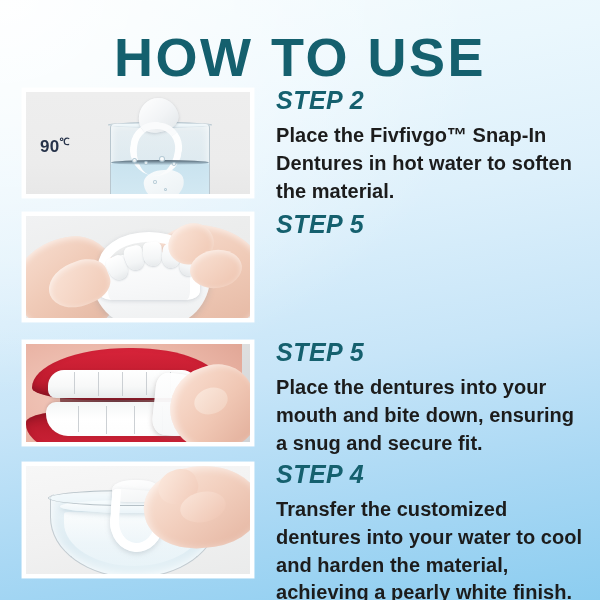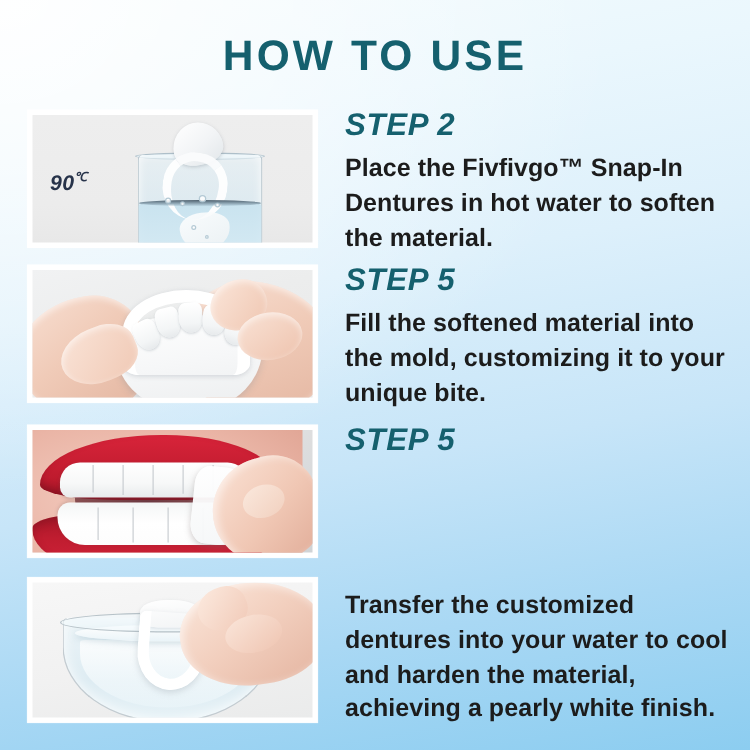--- a/index.html
+++ b/index.html
@@ -16,42 +16,41 @@
     background:
       radial-gradient(ellipse 150% 120% at 0% 0%, rgba(255,255,255,0.95) 0%, rgba(255,255,255,0.0) 55%),
       linear-gradient(170deg, #f3fbfd 0%, #eaf7fd 18%, #ddf0fb 38%, #c7e5f8 60%, #a9d8f4 80%, #8ccdf0 100%);
   }
 
   
   .title {
     position:absolute;
     left:0; right:0; top:26px;
     text-align:center;
-    font-size:34px;
+    font-size:54px;
     font-weight:bold;
     letter-spacing:2.5px;
     color:#15606e;
   }
 
   
   .row { position:absolute; left:0; width:600px; }
   .row-1 { top:88px;  height:116px; }
   .row-2 { top:212px; height:116px; }
   .row-3 { top:340px; height:112px; }
   .row-4 { top:462px; height:122px; }
 
   
   .frame {
     position:absolute;
     left:22px;
     width:232px;
     background:#ffffff;
     padding:4px;
     box-shadow:0 0 0 0.5px rgba(255,255,255,0.9);
-    font-style:italic;
   }
   .row-1 .frame { top:0;  height:110px; }
   .row-2 .frame { top:0;  height:110px; }
   .row-3 .frame { top:0;  height:106px; }
   .row-4 .frame { top:0;  height:116px; }
 
   .photo {
     position:relative;
     width:100%; height:100%;
     overflow:hidden;
@@ -342,21 +341,20 @@
         <div class="tooth" style="left:117px;top:26px;transform:rotate(-4deg);"></div>
         <div class="tooth" style="left:136px;top:28px;transform:rotate(6deg);"></div>
         <div class="tooth" style="left:154px;top:36px;transform:rotate(18deg);"></div>
         <div class="hand h-left-thumb"></div>
         <div class="hand h-right-f1"></div>
         <div class="hand h-right-f2"></div>
       </div>
     </div>
     <div class="txt">
       <div class="step-label">STEP 5</div>
-      <div class="step-body">Fill the softened material into the mold, customizing it to your unique bite.</div>
     </div>
   </div>
 
   <div class="row row-3">
     <div class="frame">
       <div class="photo p3">
         <div class="cheek"></div>
         <div class="mouth-dark"></div>
         <div class="lip-upper"></div>
         <div class="lip-lower"></div>
@@ -371,35 +369,37 @@
         <div class="tooth-sep" style="left:80px;top:62px;height:28px;"></div>
         <div class="tooth-sep" style="left:108px;top:62px;height:28px;"></div>
         <div class="tooth-sep" style="left:136px;top:62px;height:26px;"></div>
         <div class="veneer"></div>
         <div class="finger"></div>
         <div class="nail"></div>
       </div>
     </div>
     <div class="txt">
       <div class="step-label">STEP 5</div>
+      <div class="step-body">Place the dentures into your mouth and bite down, ensuring a snug and secure fit.</div>
     </div>
   </div>
 
   <div class="row row-4">
     <div class="frame">
       <div class="photo p4">
         <div class="bowl"></div>
         <div class="bowl-inner"></div>
         <div class="bowl-water"></div>
         <div class="bowl-rim"></div>
         <div class="dent4-top"></div>
         <div class="dent4"></div>
         <div class="hand4"></div>
         <div class="f4a"></div>
         <div class="f4b"></div>
       </div>
     </div>
     <div class="txt">
+      <div class="step-label">STEP 4</div>
       <div class="step-body">Transfer the customized dentures into your water to cool and harden the material, achieving a pearly white finish.</div>
     </div>
   </div>
 
 </div>
 
 </body></html>

